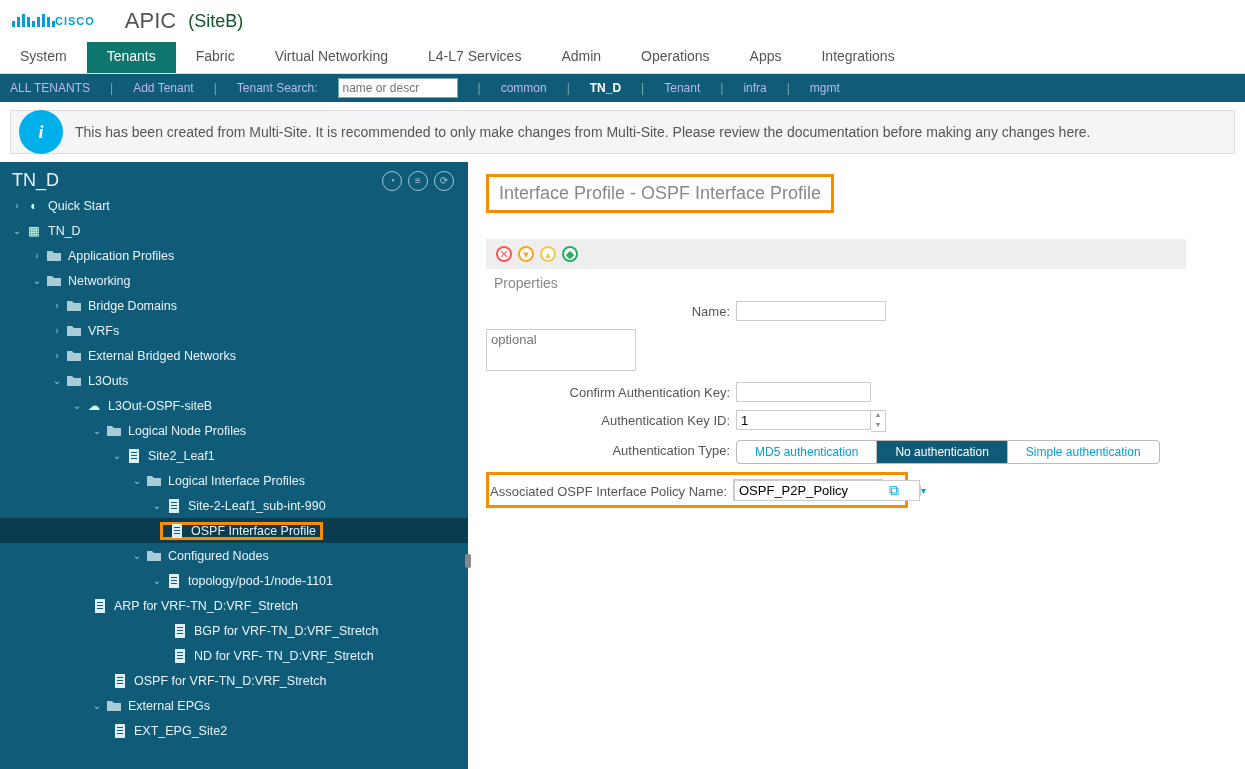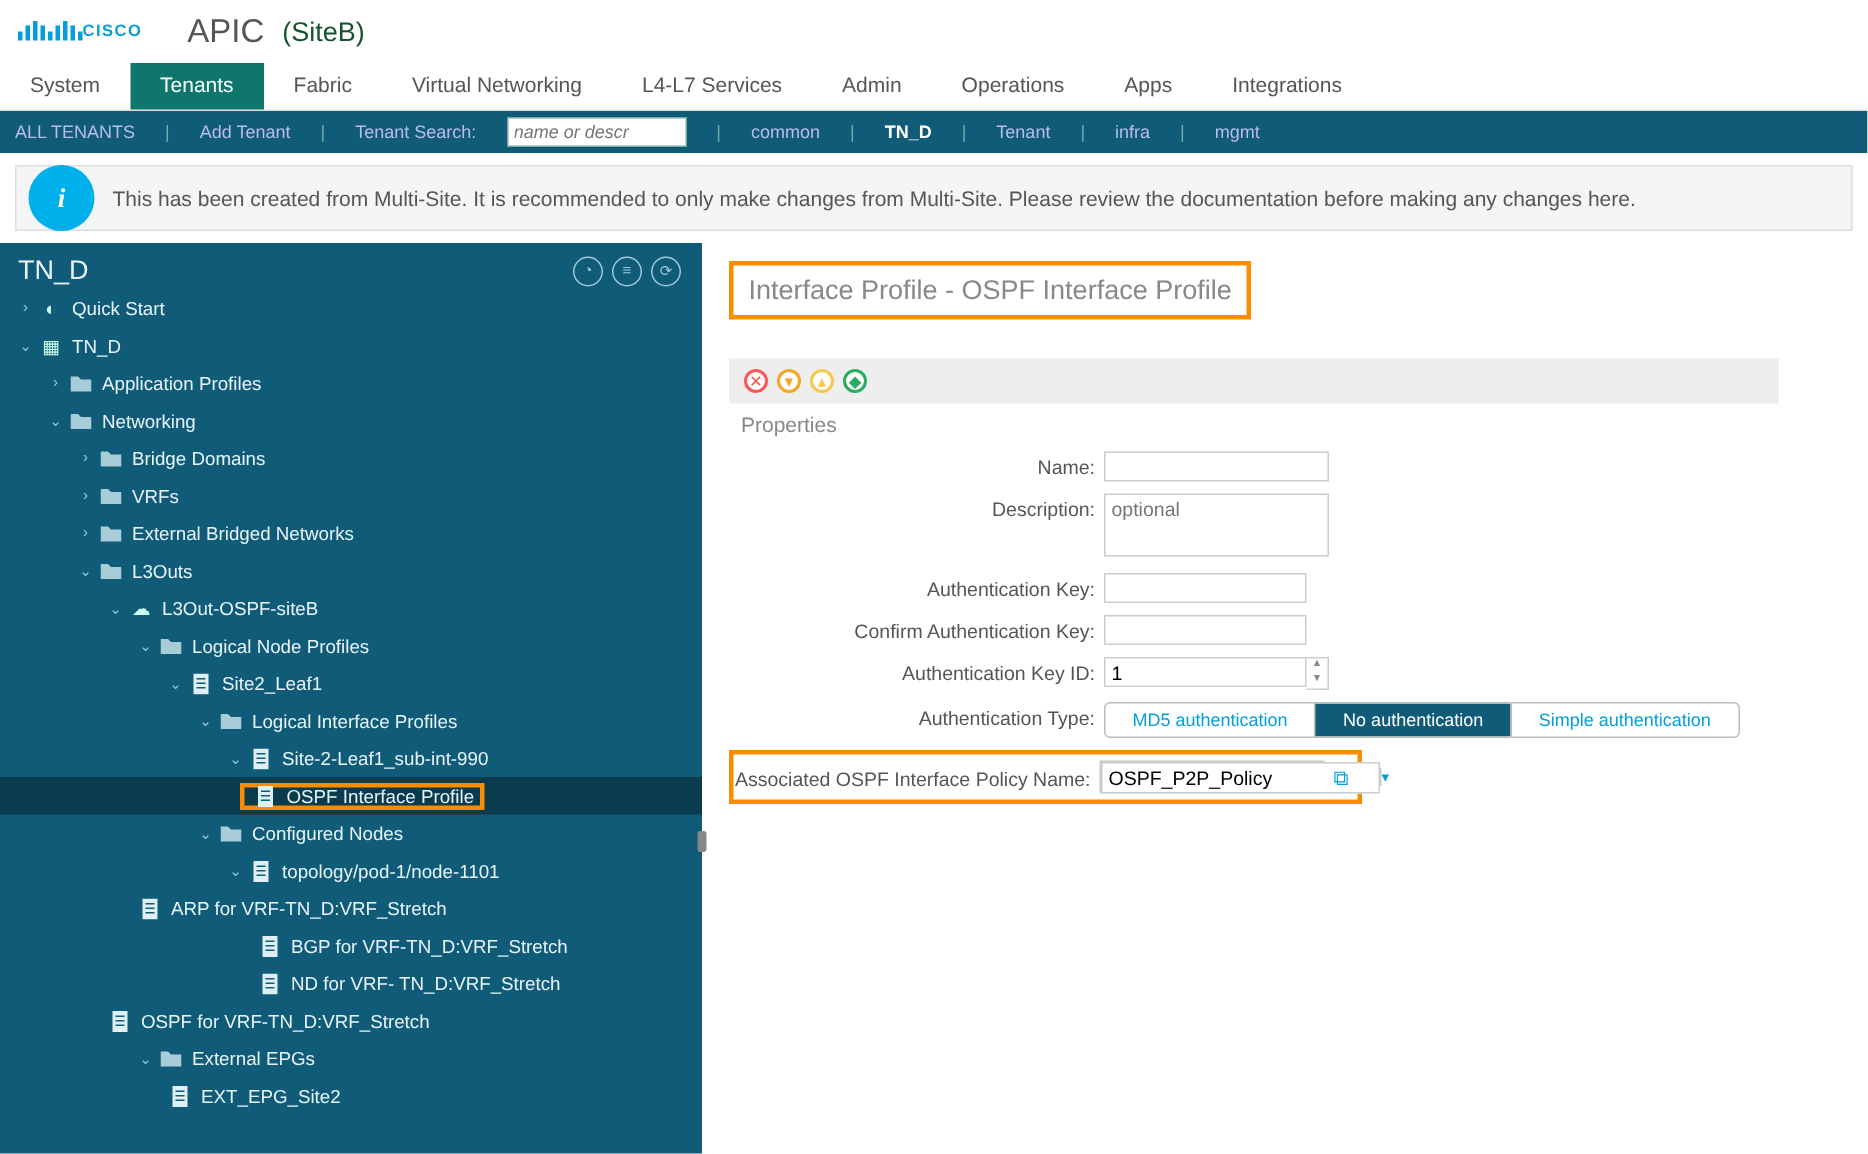--- a/index.html
+++ b/index.html
@@ -14,21 +14,21 @@
   .site-name { font-size: 18px; color: #14532d; }
 
   
   .main-nav { display:flex; height:32px; border-bottom:1px solid #ddd; }
   .main-nav-item { padding: 6px 20px; font-size: 14px; color: #555; cursor: pointer; }
   .main-nav-item.active { background:#0f766e; color:#fff; }
 
   
   .subnav { display:flex; align-items:center; height:28px; background:#0f5b78; color:#bbe; font-size:12px; padding: 0 10px; gap:20px; }
   .subnav .sep { color:#7aa; }
-  .subnav input { height:20px; width:120px; font-size:12px; padding:2px 4px; background:#fff; border:1px solid #7aa; color:#333;font-style:italic; }
+  .subnav input { height:20px; width:120px; font-size:12px; padding:2px 4px; background:#fff; border:1px solid #7aa; color:#333; }
   .subnav .bold { font-weight:bold; color:#fff; }
 
   
   .info-banner { margin:8px 10px 0 10px; display:flex; align-items:center; border:1px solid #ddd; background:#f4f5f6; height:44px; }
   .info-badge { width:44px; height:44px; background:#00b0eb; display:flex; align-items:center; justify-content:center; color:#fff; border-radius:50%; font-family: serif; font-weight:bold; font-size:18px; font-style:italic; margin:0 12px 0 8px; }
   .info-text { color:#555; font-size:14px; }
 
   
   .workspace { display:flex; margin-top:8px; height:calc(769px - 42px - 32px - 28px - 52px); }
   .sidebar { width:468px; background:#0f5b78; color:#d9eef5; position:relative; }
@@ -321,21 +321,21 @@
         <span class="ticon">
             <svg width="12" height="14">
               <rect x="1" y="0" width="10" height="14" fill="#dff0f5"></rect>
               <rect x="3" y="3" width="6" height="1" fill="#0f5b78"></rect>
               <rect x="3" y="6" width="6" height="1" fill="#0f5b78"></rect>
               <rect x="3" y="9" width="6" height="1" fill="#0f5b78"></rect>
             </svg>
           </span>
         <span class="tlabel">ND for VRF- TN_D:VRF_Stretch</span>
       </div>
-      <div class="tree-row" style="padding-left:70px">
+      <div class="tree-row" style="padding-left:110px">
         <span class="ticon">
             <svg width="12" height="14">
               <rect x="1" y="0" width="10" height="14" fill="#dff0f5"></rect>
               <rect x="3" y="3" width="6" height="1" fill="#0f5b78"></rect>
               <rect x="3" y="6" width="6" height="1" fill="#0f5b78"></rect>
               <rect x="3" y="9" width="6" height="1" fill="#0f5b78"></rect>
             </svg>
           </span>
         <span class="tlabel">OSPF for VRF-TN_D:VRF_Stretch</span>
       </div>
@@ -376,26 +376,21 @@
     </div>
 
     <div class="section-head">Properties</div>
 
     <div class="form">
       <div class="form-row">
         <div class="form-label">Name:</div>
         <div class="form-field"><input class="txt-md" type="text" value="" style=""></div>
       </div>
       <div class="form-row">
-        <div class="form-label">Description:</div>
         <div class="form-field"><textarea class="desc-area" placeholder="optional" style=""></textarea></div>
-      </div>
-      <div class="form-row">
-        <div class="form-label">Authentication Key:</div>
-        <div class="form-field"><input class="txt-sm" type="text" style=""></div>
       </div>
       <div class="form-row">
         <div class="form-label">Confirm Authentication Key:</div>
         <div class="form-field"><input class="txt-sm" type="text" style=""></div>
       </div>
       <div class="form-row">
         <div class="form-label">Authentication Key ID:</div>
         <div class="form-field">
           <div class="spinner">
             <input type="text" value="1" style="">

